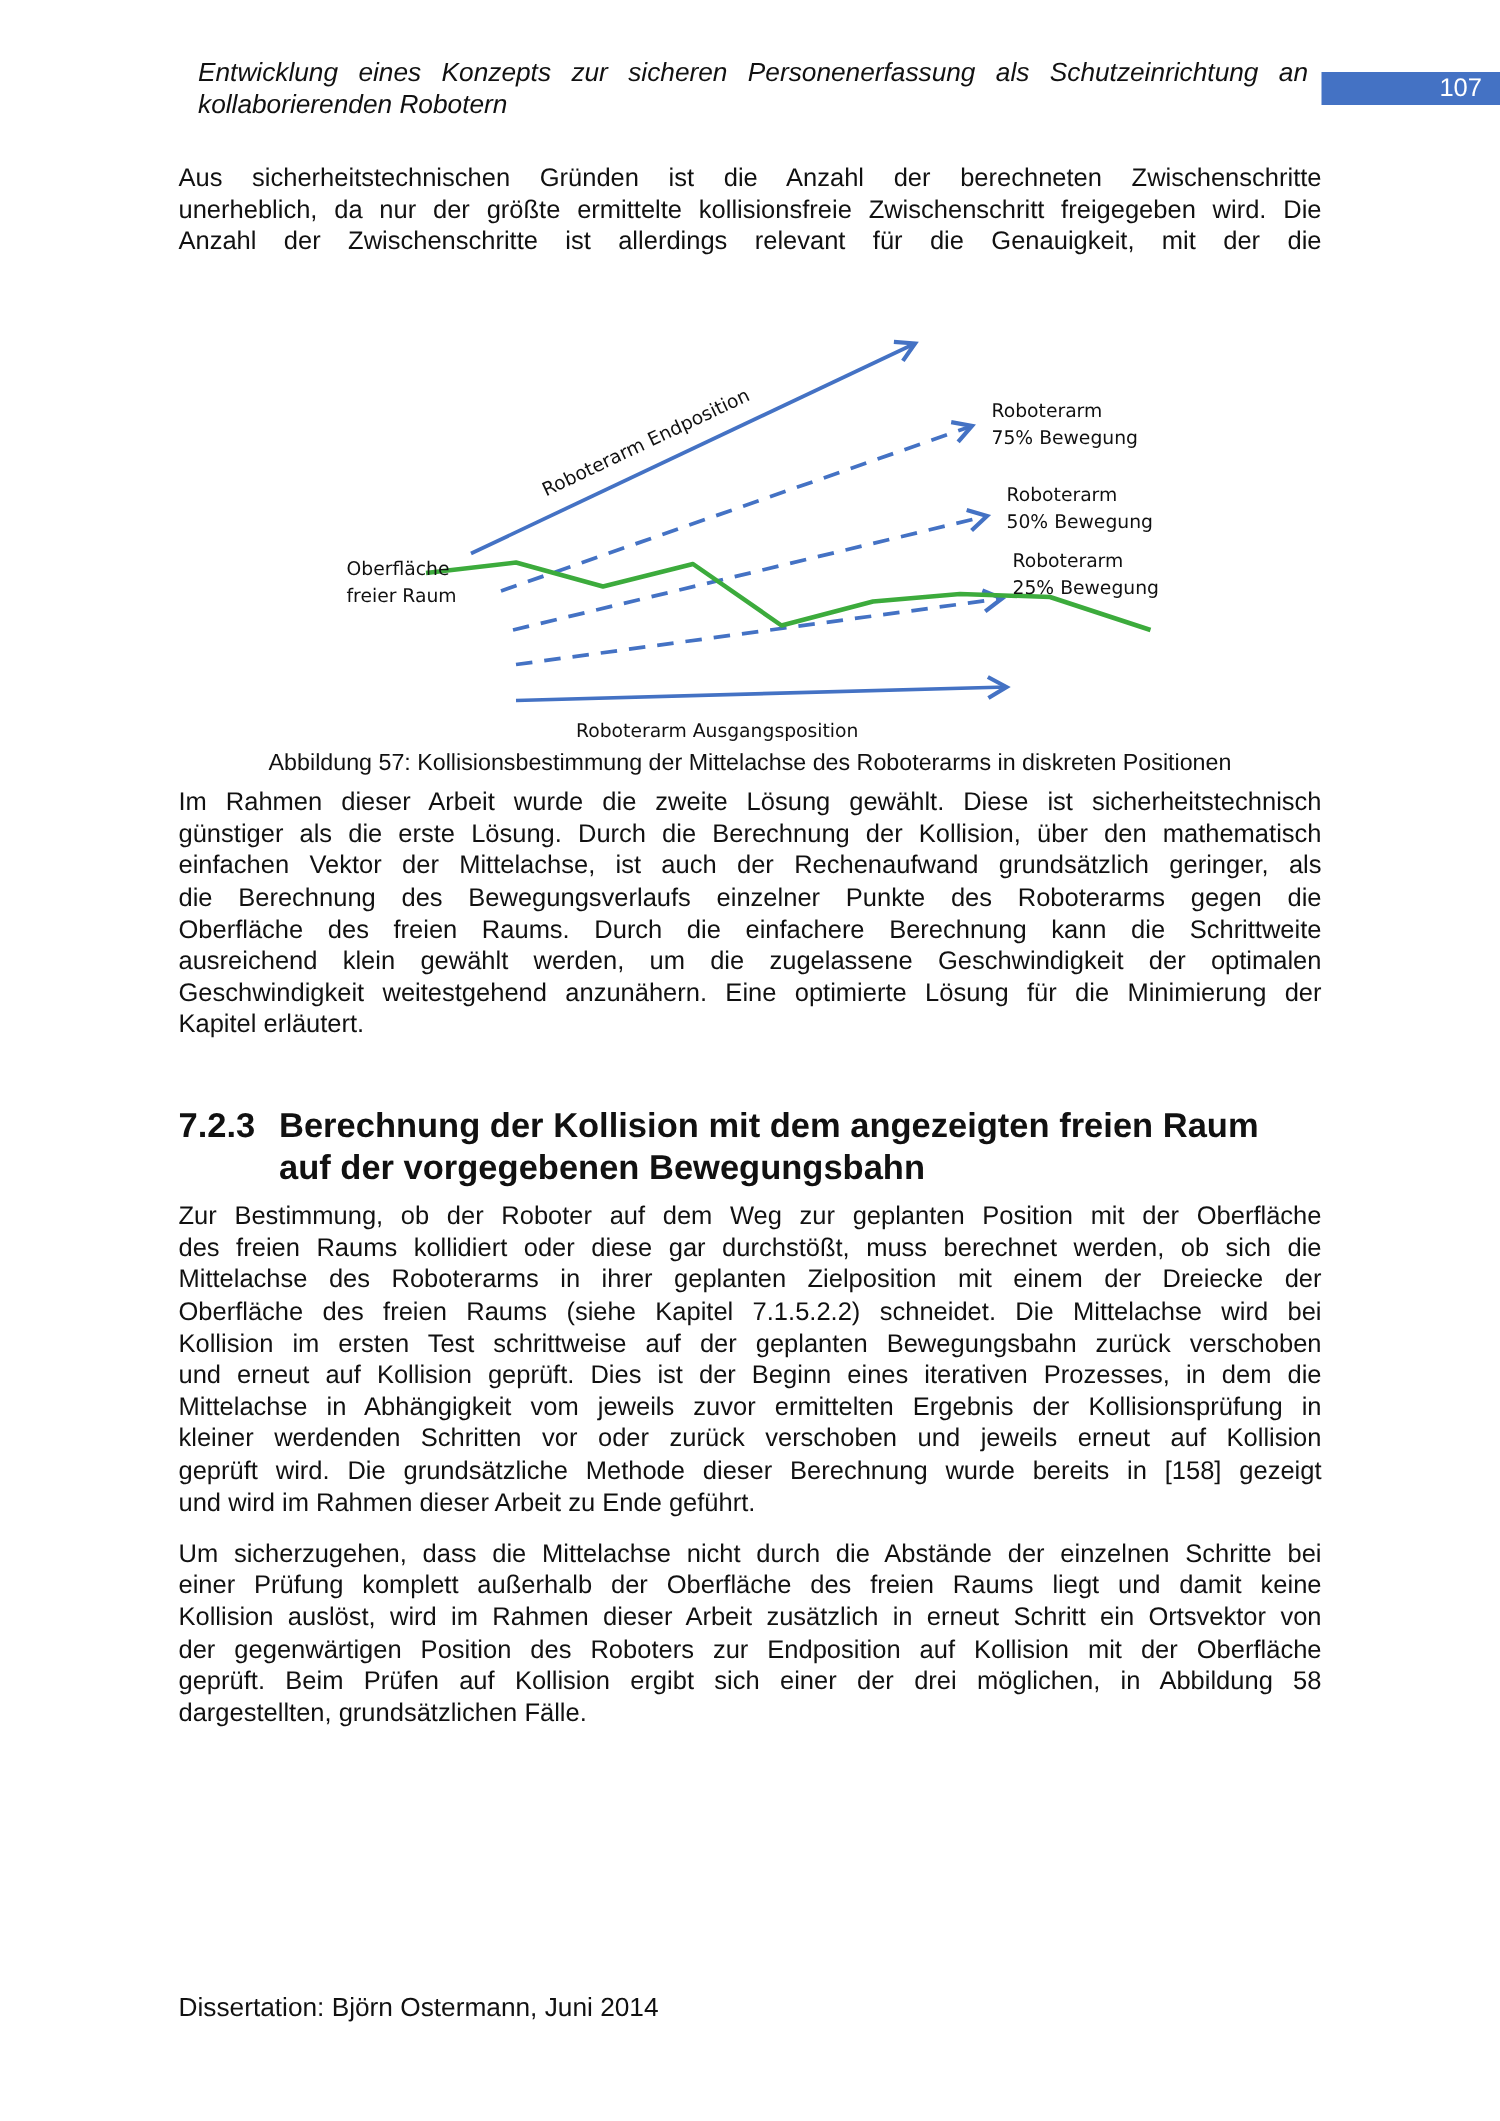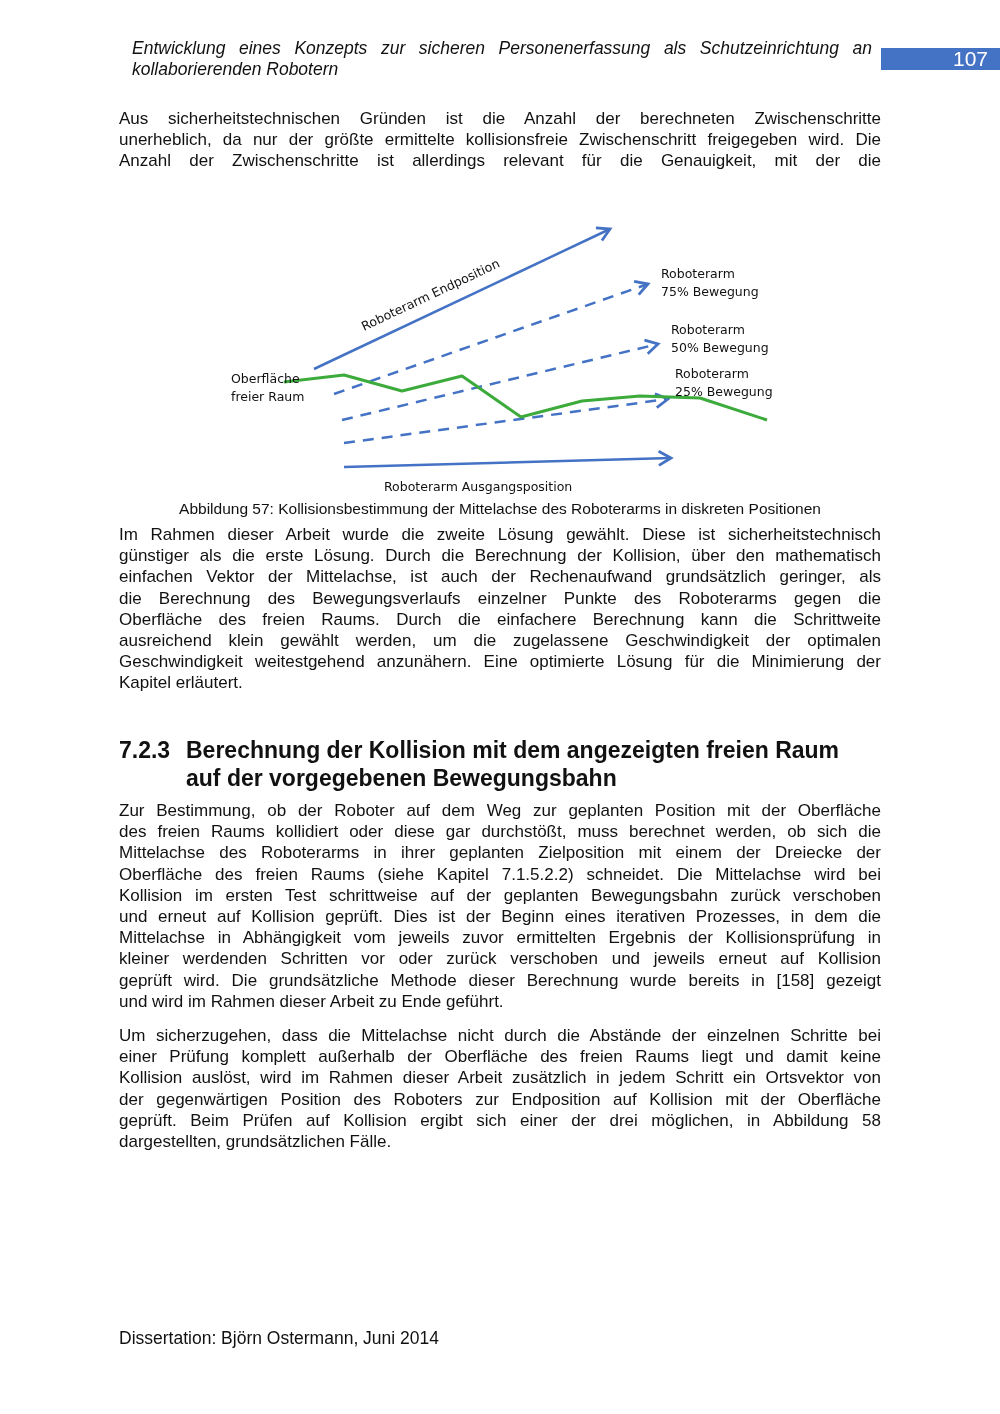--- a/index.html
+++ b/index.html
@@ -3,21 +3,21 @@
 <meta charset="utf-8">
 <style>
   html, body { margin: 0; padding: 0; background: #ffffff; }
   body { width: 1000px; height: 1414px; position: relative; overflow: hidden;
          font-family: "Liberation Sans", sans-serif; color: #111; }
   .header-title { position: absolute; left: 132px; top: 38px; width: 740px;
          font-size: 17.5px; line-height: 21px; text-align: justify; text-align-last: left; }
   .header-title span { display: block; font-style: italic; }
   .header-title .l1 { text-align: justify; text-align-last: justify; }
   .page-badge { position: absolute; left: 881px; top: 48px; width: 119px; height: 22px;
-         background: #4472c4; color: #fff; font-size: 21px; line-height: 22px;
+         background: #4472c4; color: #fff; font-size: 17px; line-height: 22px;
          text-align: right; box-sizing: border-box; padding-right: 12px; }
   .para { position: absolute; left: 119px; width: 762px; font-size: 17px; line-height: 21.2px;
           text-align: justify; margin: 0; }
   .para .ln { display: block; text-align: justify; text-align-last: justify; white-space: nowrap; }
   .para .ln.last { text-align-last: left; }
   #p1 { top: 108px; }
   #p2 { top: 524px; }
   #p3 { top: 800px; }
   #p4 { top: 1025px; }
   .caption { position: absolute; left: 119px; top: 499px; width: 762px; font-size: 15.5px;
@@ -105,19 +105,19 @@
     <span class="ln">und erneut auf Kollision geprüft. Dies ist der Beginn eines iterativen Prozesses, in dem die</span>
     <span class="ln">Mittelachse in Abhängigkeit vom jeweils zuvor ermittelten Ergebnis der Kollisionsprüfung in</span>
     <span class="ln">kleiner werdenden Schritten vor oder zurück verschoben und jeweils erneut auf Kollision</span>
     <span class="ln">geprüft wird. Die grundsätzliche Methode dieser Berechnung wurde bereits in [158] gezeigt</span>
     <span class="ln last">und wird im Rahmen dieser Arbeit zu Ende geführt.</span>
   </div>
 
 <div class="para" id="p4">
     <span class="ln">Um sicherzugehen, dass die Mittelachse nicht durch die Abstände der einzelnen Schritte bei</span>
     <span class="ln">einer Prüfung komplett außerhalb der Oberfläche des freien Raums liegt und damit keine</span>
-    <span class="ln">Kollision auslöst, wird im Rahmen dieser Arbeit zusätzlich in jedem Schritt ein Ortsvektor von</span>
+    <span class="ln">Kollision auslöst, wird im Rahmen dieser Arbeit zusätzlich in erneut Schritt ein Ortsvektor von</span>
     <span class="ln">der gegenwärtigen Position des Roboters zur Endposition auf Kollision mit der Oberfläche</span>
     <span class="ln">geprüft. Beim Prüfen auf Kollision ergibt sich einer der drei möglichen, in Abbildung 58</span>
     <span class="ln last">dargestellten, grundsätzlichen Fälle.</span>
   </div>
 
 <div class="footer">Dissertation: Björn Ostermann, Juni 2014</div>
 
 </body></html>

